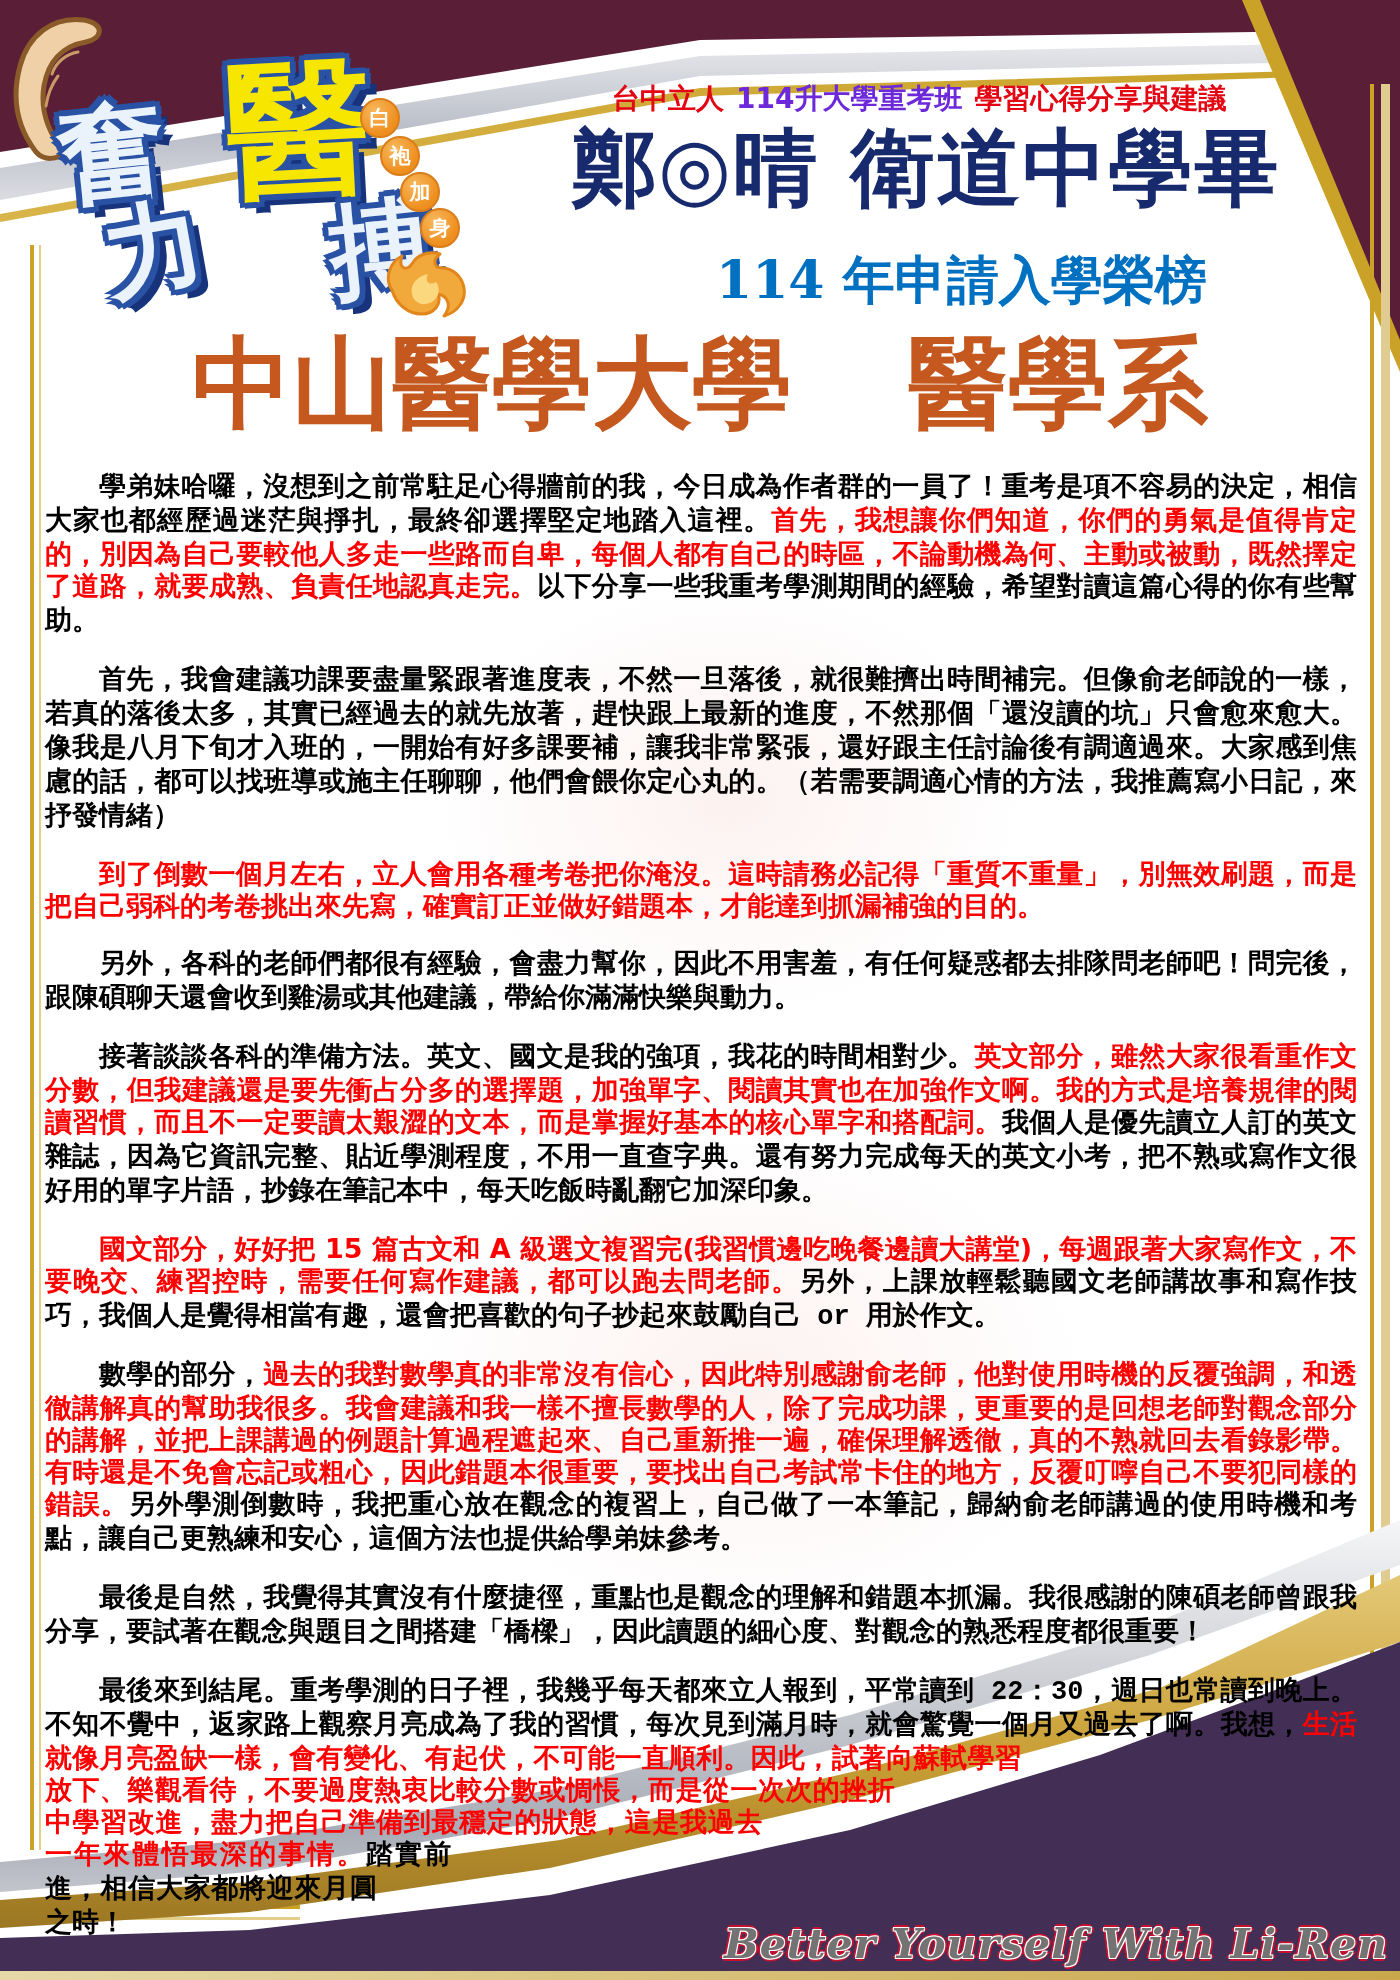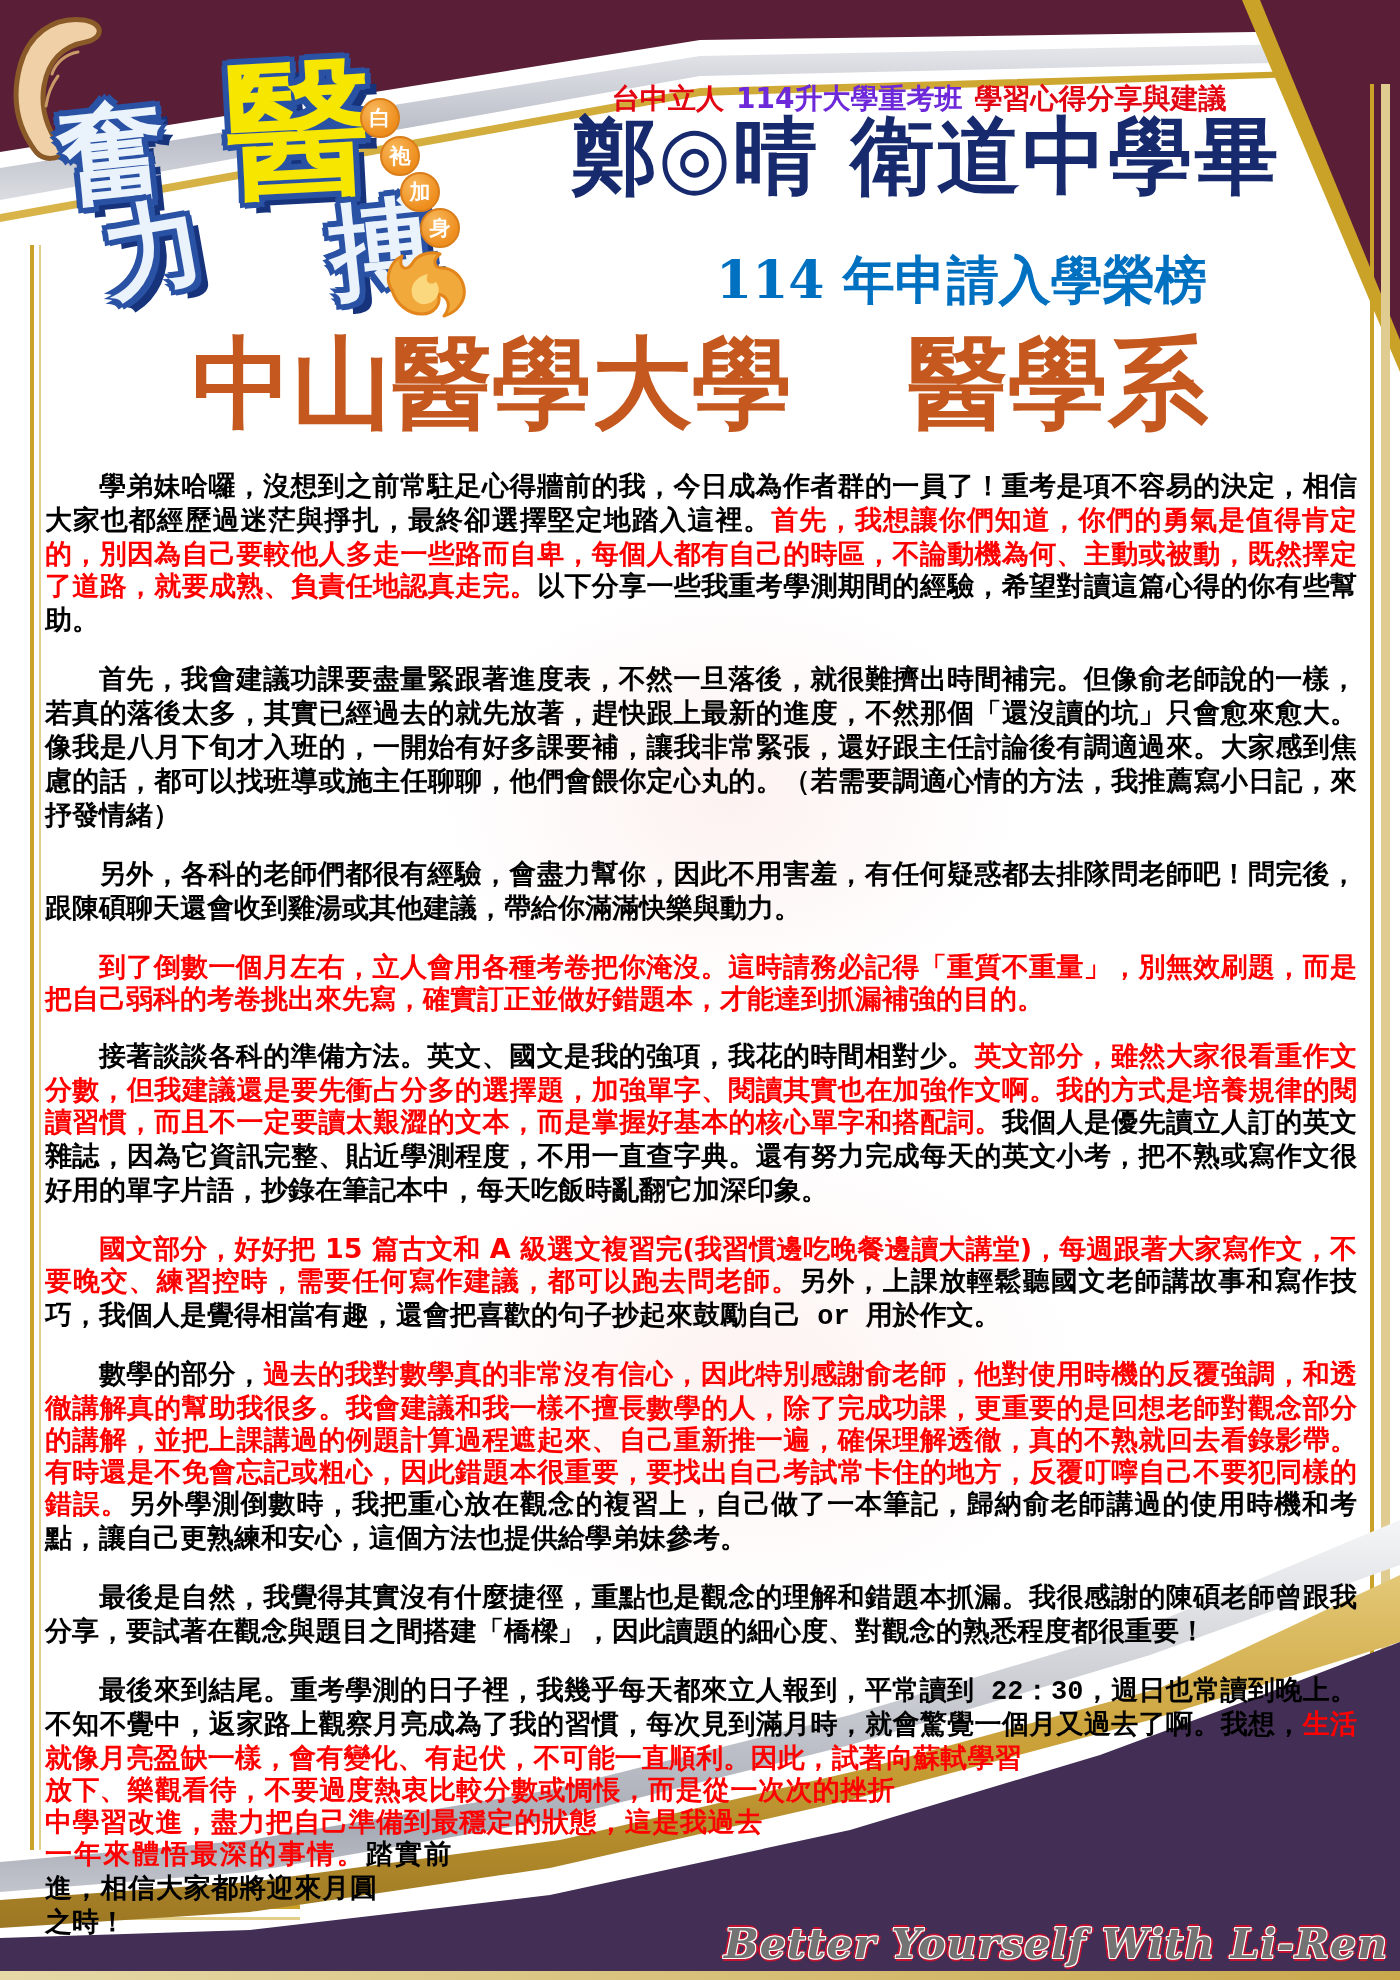--- a/index.html
+++ b/index.html
@@ -71,21 +71,21 @@
   .bg2{left:400px;top:172px;}
   .bg3{left:420px;top:208px;}
   .arm-icon{position:absolute;left:6px;top:14px;}
   .flame-icon{position:absolute;left:382px;top:242px;}
 
   
   .topline{position:absolute;left:612px;top:80px;width:740px;display:flex;gap:12px;
     font-weight:bold;font-size:28px;z-index:4;white-space:nowrap;}
   .topline .red{color:#E30613;}
   .topline .blue{color:#6d28d9;}
-  .student-line{position:absolute;left:572px;top:100px;z-index:4;white-space:nowrap;
+  .student-line{position:absolute;left:572px;top:112px;z-index:4;white-space:nowrap;
     font-family:"DejaVu Serif","Liberation Serif",serif;font-weight:900;
     font-size:84px;color:#172A6E;letter-spacing:2px;}
   .honor-line{position:absolute;left:716px;top:246px;z-index:4;white-space:nowrap;
     font-family:"DejaVu Serif","Liberation Serif",serif;font-weight:900;
     font-size:52px;color:#0070C0;}
   .result-line{position:absolute;left:45px;top:328px;width:1310px;z-index:4;
     display:flex;justify-content:center;gap:116px;
     font-family:"DejaVu Serif","Liberation Serif",serif;font-weight:700;
     font-size:100px;color:#C4581F;line-height:1.1;white-space:nowrap;}
 
@@ -160,22 +160,22 @@
   <div class="student-line">鄭◎晴  衛道中學畢</div>
   <div class="honor-line">114 年申請入學榮榜</div>
   <div class="result-line">
     <span>中山醫學大學</span>
     <span>醫學系</span>
   </div>
 
   <div class="body-text" id="body-text">
       <p class="para"><span class="seg-black">學弟妹哈囉，沒想到之前常駐足心得牆前的我，今日成為作者群的一員了！重考是項不容易的決定，相信大家也都經歷過迷茫與掙扎，最終卻選擇堅定地踏入這裡。</span><span class="seg-red">首先，我想讓你們知道，你們的勇氣是值得肯定的，別因為自己要較他人多走一些路而自卑，每個人都有自己的時區，不論動機為何、主動或被動，既然擇定了道路，就要成熟、負責任地認真走完。</span><span class="seg-black">以下分享一些我重考學測期間的經驗，希望對讀這篇心得的你有些幫助。</span></p>
       <p class="para"><span class="seg-black">首先，我會建議功課要盡量緊跟著進度表，不然一旦落後，就很難擠出時間補完。但像俞老師說的一樣，若真的落後太多，其實已經過去的就先放著，趕快跟上最新的進度，不然那個「還沒讀的坑」只會愈來愈大。像我是八月下旬才入班的，一開始有好多課要補，讓我非常緊張，還好跟主任討論後有調適過來。大家感到焦慮的話，都可以找班導或施主任聊聊，他們會餵你定心丸的。（若需要調適心情的方法，我推薦寫小日記，來抒發情緒）</span></p>
+      <p class="para"><span class="seg-red">到了倒數一個月左右，立人會用各種考卷把你淹沒。這時請務必記得「重質不重量」，別無效刷題，而是把自己弱科的考卷挑出來先寫，確實訂正並做好錯題本，才能達到抓漏補強的目的。</span></p>
       <p class="para"><span class="seg-black">另外，各科的老師們都很有經驗，會盡力幫你，因此不用害羞，有任何疑惑都去排隊問老師吧！問完後，跟陳碩聊天還會收到雞湯或其他建議，帶給你滿滿快樂與動力。</span></p>
-      <p class="para"><span class="seg-red">到了倒數一個月左右，立人會用各種考卷把你淹沒。這時請務必記得「重質不重量」，別無效刷題，而是把自己弱科的考卷挑出來先寫，確實訂正並做好錯題本，才能達到抓漏補強的目的。</span></p>
       <p class="para"><span class="seg-black">接著談談各科的準備方法。英文、國文是我的強項，我花的時間相對少。</span><span class="seg-red">英文部分，雖然大家很看重作文分數，但我建議還是要先衝占分多的選擇題，加強單字、閱讀其實也在加強作文啊。我的方式是培養規律的閱讀習慣，而且不一定要讀太艱澀的文本，而是掌握好基本的核心單字和搭配詞。</span><span class="seg-black">我個人是優先讀立人訂的英文雜誌，因為它資訊完整、貼近學測程度，不用一直查字典。還有努力完成每天的英文小考，把不熟或寫作文很好用的單字片語，抄錄在筆記本中，每天吃飯時亂翻它加深印象。</span></p>
       <p class="para"><span class="seg-red">國文部分，好好把 15 篇古文和 A 級選文複習完(我習慣邊吃晚餐邊讀大講堂)，每週跟著大家寫作文，不要晚交、練習控時，需要任何寫作建議，都可以跑去問老師。</span><span class="seg-black">另外，上課放輕鬆聽國文老師講故事和寫作技巧，我個人是覺得相當有趣，還會把喜歡的句子抄起來鼓勵自己 or 用於作文。</span></p>
       <p class="para"><span class="seg-black">數學的部分，</span><span class="seg-red">過去的我對數學真的非常沒有信心，因此特別感謝俞老師，他對使用時機的反覆強調，和透徹講解真的幫助我很多。我會建議和我一樣不擅長數學的人，除了完成功課，更重要的是回想老師對觀念部分的講解，並把上課講過的例題計算過程遮起來、自己重新推一遍，確保理解透徹，真的不熟就回去看錄影帶。有時還是不免會忘記或粗心，因此錯題本很重要，要找出自己考試常卡住的地方，反覆叮嚀自己不要犯同樣的錯誤。</span><span class="seg-black">另外學測倒數時，我把重心放在觀念的複習上，自己做了一本筆記，歸納俞老師講過的使用時機和考點，讓自己更熟練和安心，這個方法也提供給學弟妹參考。</span></p>
       <p class="para"><span class="seg-black">最後是自然，我覺得其實沒有什麼捷徑，重點也是觀念的理解和錯題本抓漏。我很感謝的陳碩老師曾跟我分享，要試著在觀念與題目之間搭建「橋樑」，因此讀題的細心度、對觀念的熟悉程度都很重要！</span></p>
       <p class="para"><span class="swoosh-spacer"></span><span class="seg-black">最後來到結尾。重考學測的日子裡，我幾乎每天都來立人報到，平常讀到 22：30，週日也常讀到晚上。不知不覺中，返家路上觀察月亮成為了我的習慣，每次見到滿月時，就會驚覺一個月又過去了啊。我想，</span><span class="seg-red">生活就像月亮盈缺一樣，會有變化、有起伏，不可能一直順利。因此，試著向蘇軾學習放下、樂觀看待，不要過度熱衷比較分數或惆悵，而是從一次次的挫折中學習改進，盡力把自己準備到最穩定的狀態，這是我過去一年來體悟最深的事情。</span><span class="seg-black">踏實前進，相信大家都將迎來月圓之時！</span></p>
     </div>
 
   <div class="slogan">Better  Yourself  With  Li-Ren</div>
 
 </div>

